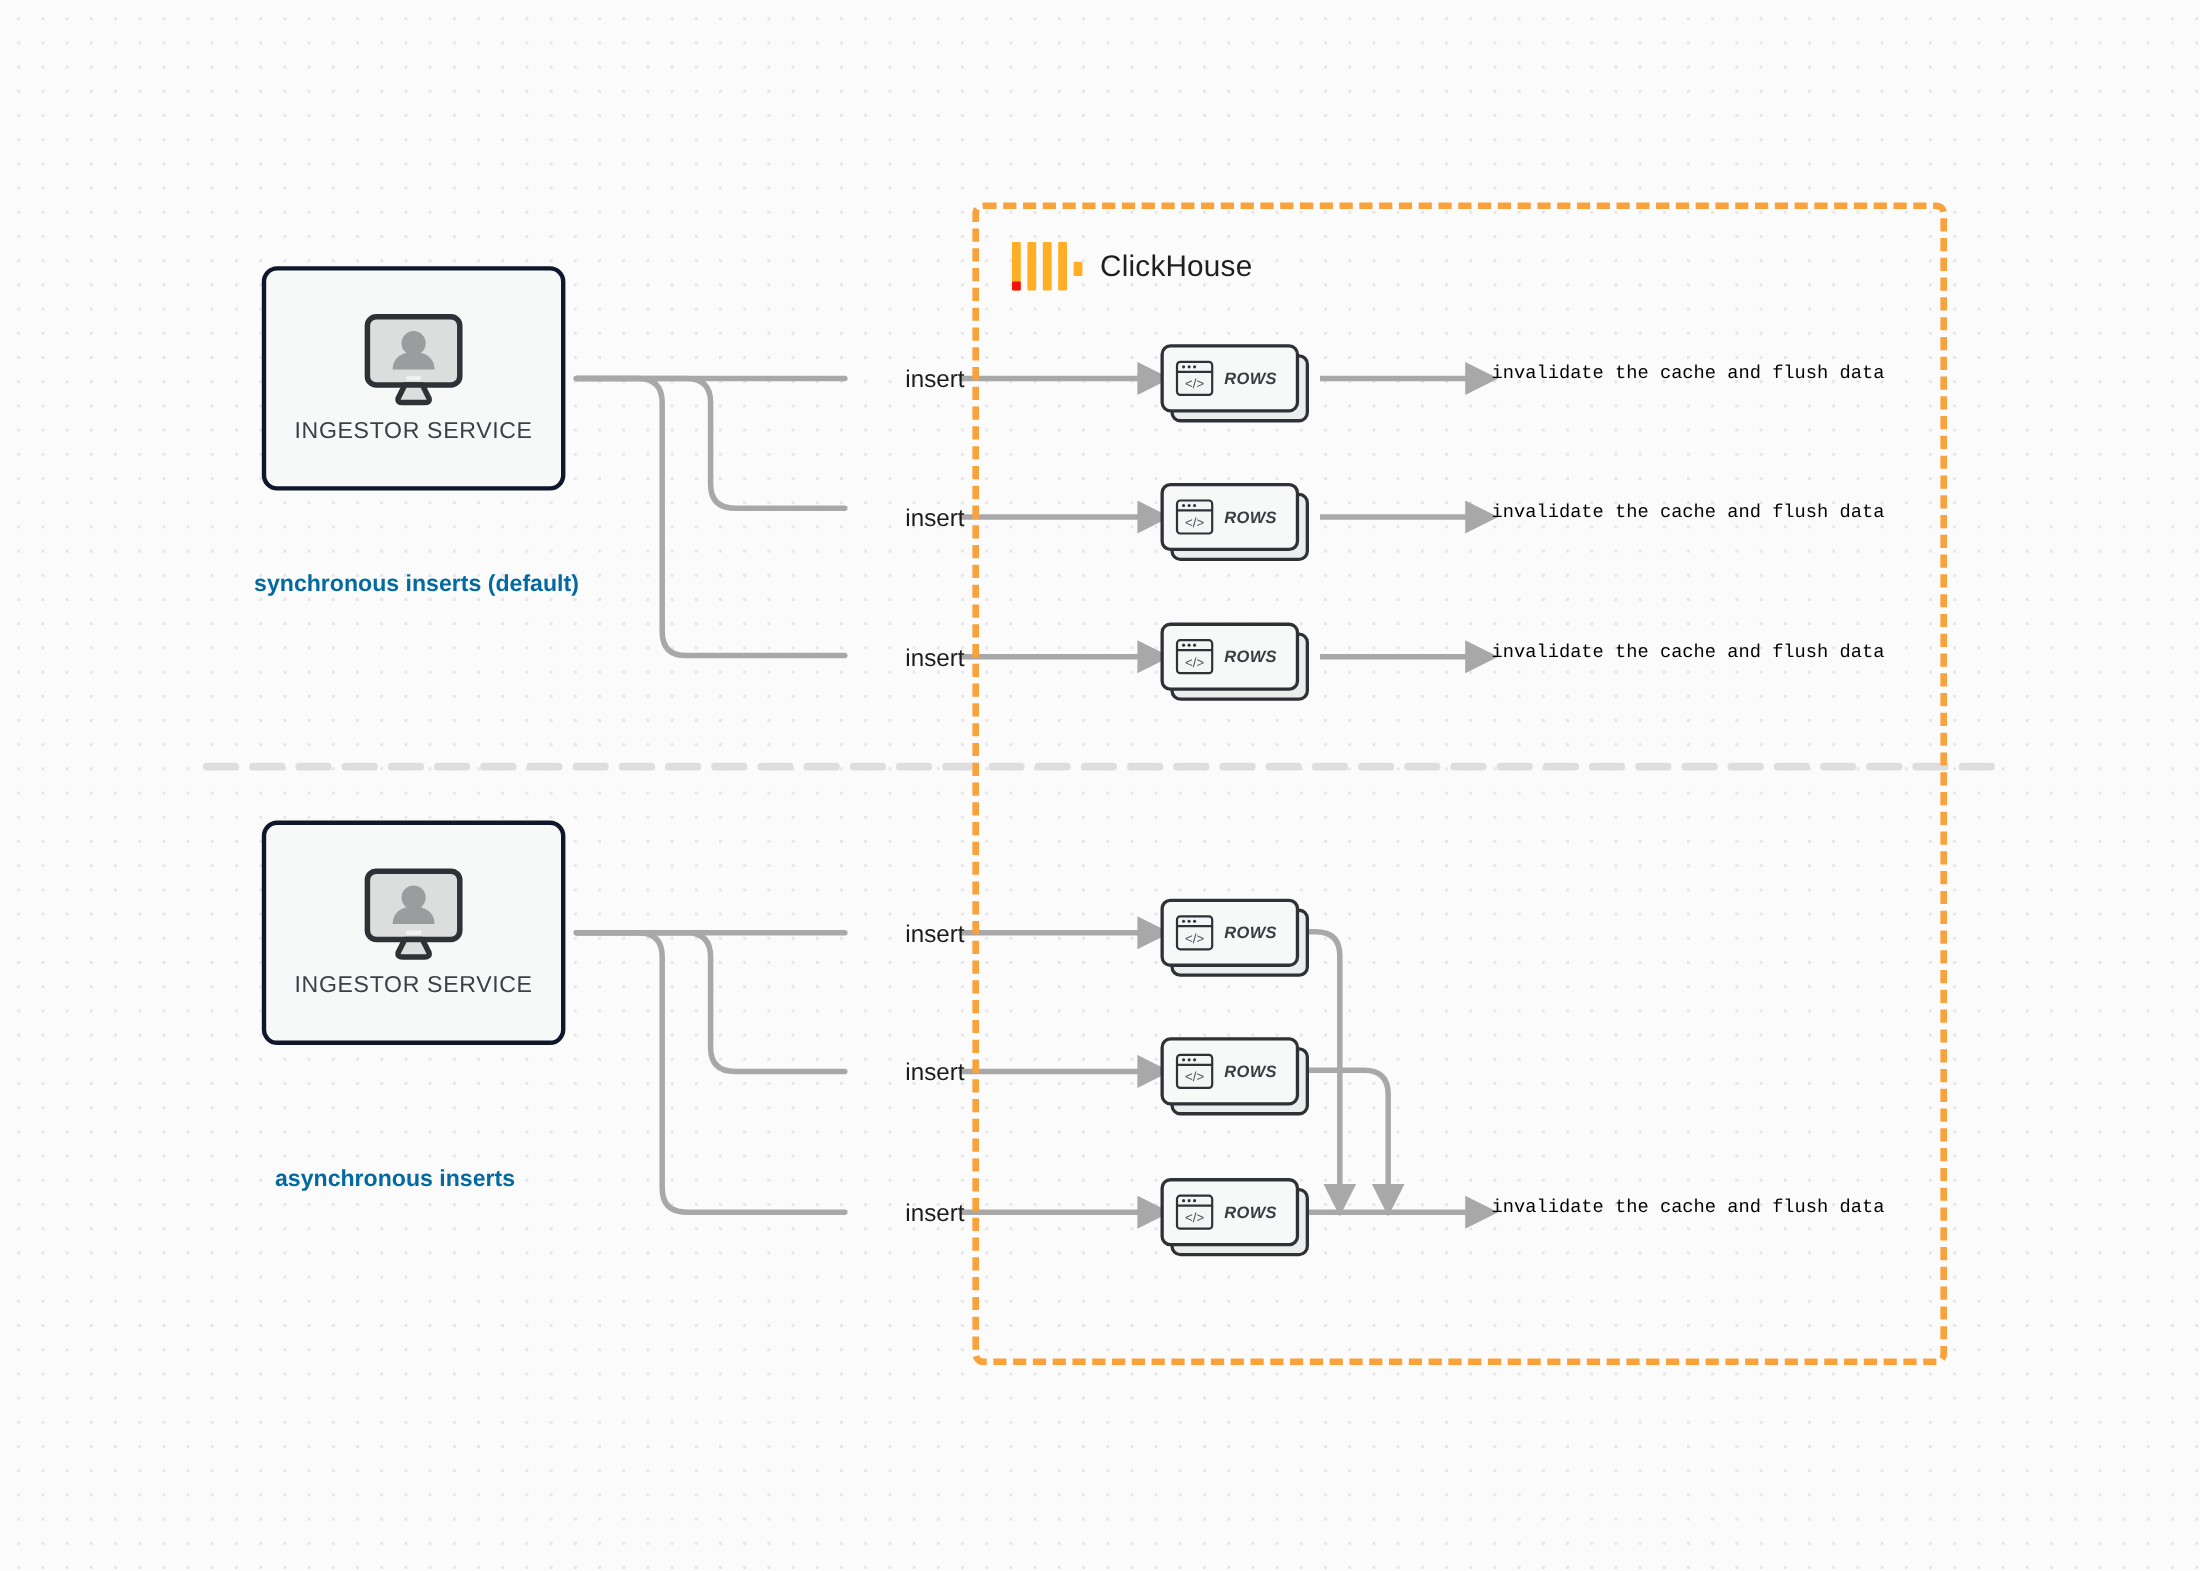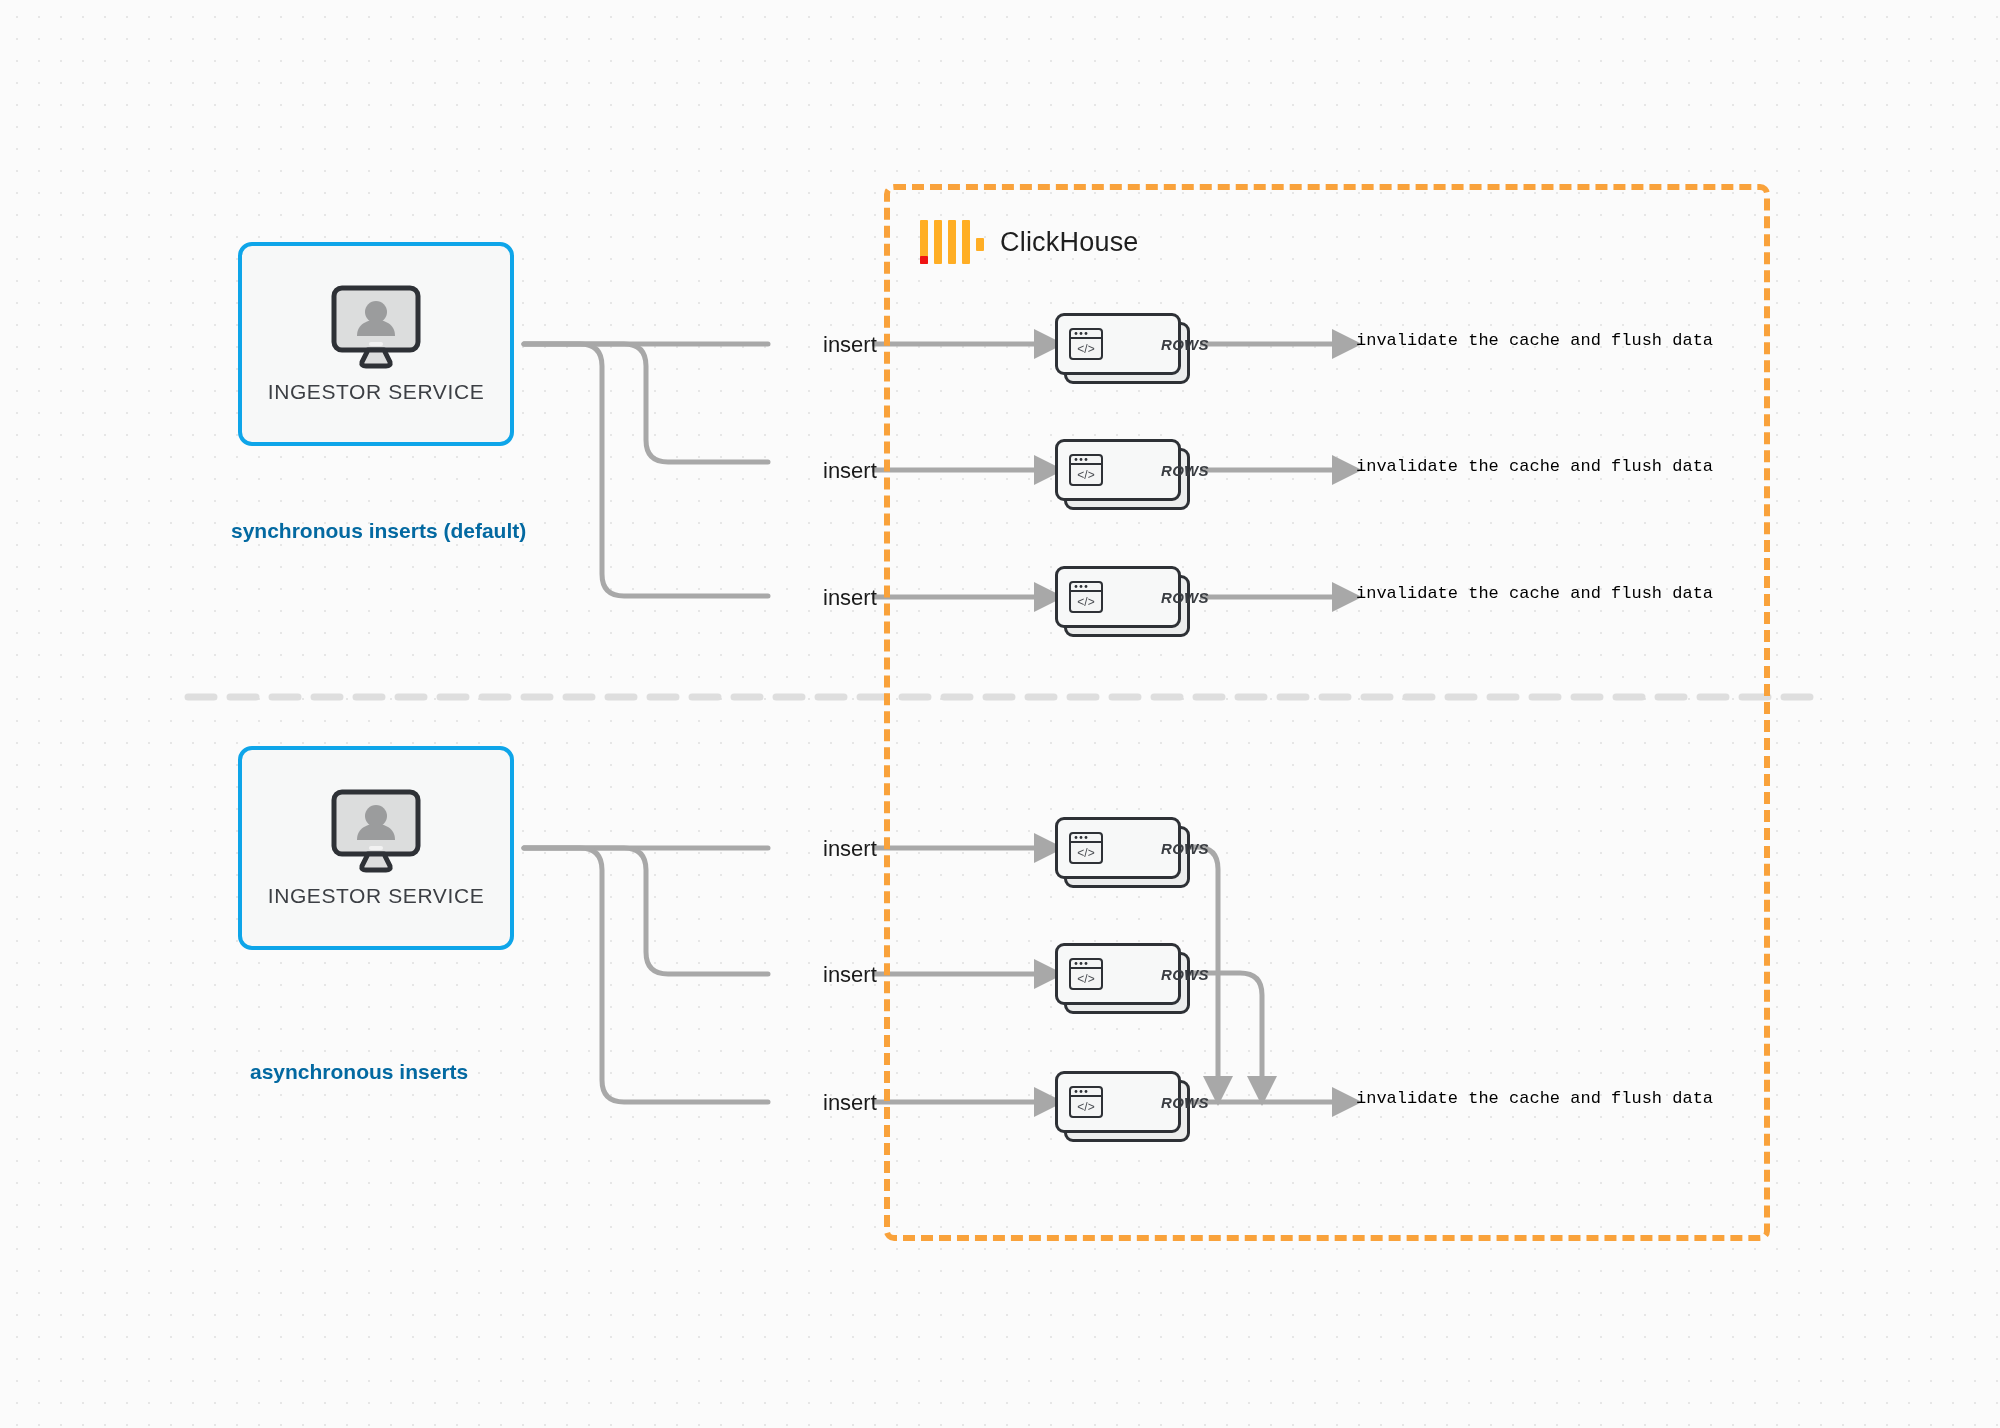--- a/index.html
+++ b/index.html
@@ -71,21 +71,21 @@
     letter-spacing: .2px;
     white-space: nowrap;
   }
 
   
   .ingestor {
     position: absolute;
     width: 276px;
     height: 204px;
     background: #f7f8f8;
-    border: 4px solid #0ea5e9;
+    border: 4px solid #0f172a;
     border-radius: 14px;
     box-sizing: border-box;
     display: flex;
     flex-direction: column;
     align-items: center;
     justify-content: center;
     gap: 10px;
   }
   .ingestor-label {
     font-size: 21px;
@@ -132,21 +132,20 @@
     gap: 9px;
     padding-left: 10px;
   }
   .win { width: 36px; height: 34px; display: block; flex: none; }
   .rows-text {
     font-size: 15px;
     font-style: italic;
     font-weight: bold;
     color: #3a3d42;
     letter-spacing: .3px;
-    margin-left: 48px;
   }
 
   
   .wire-label {
     position: absolute;
     font-size: 22px;
     color: #1b1b1b;
     white-space: nowrap;
     margin-left: 28px;
   }

